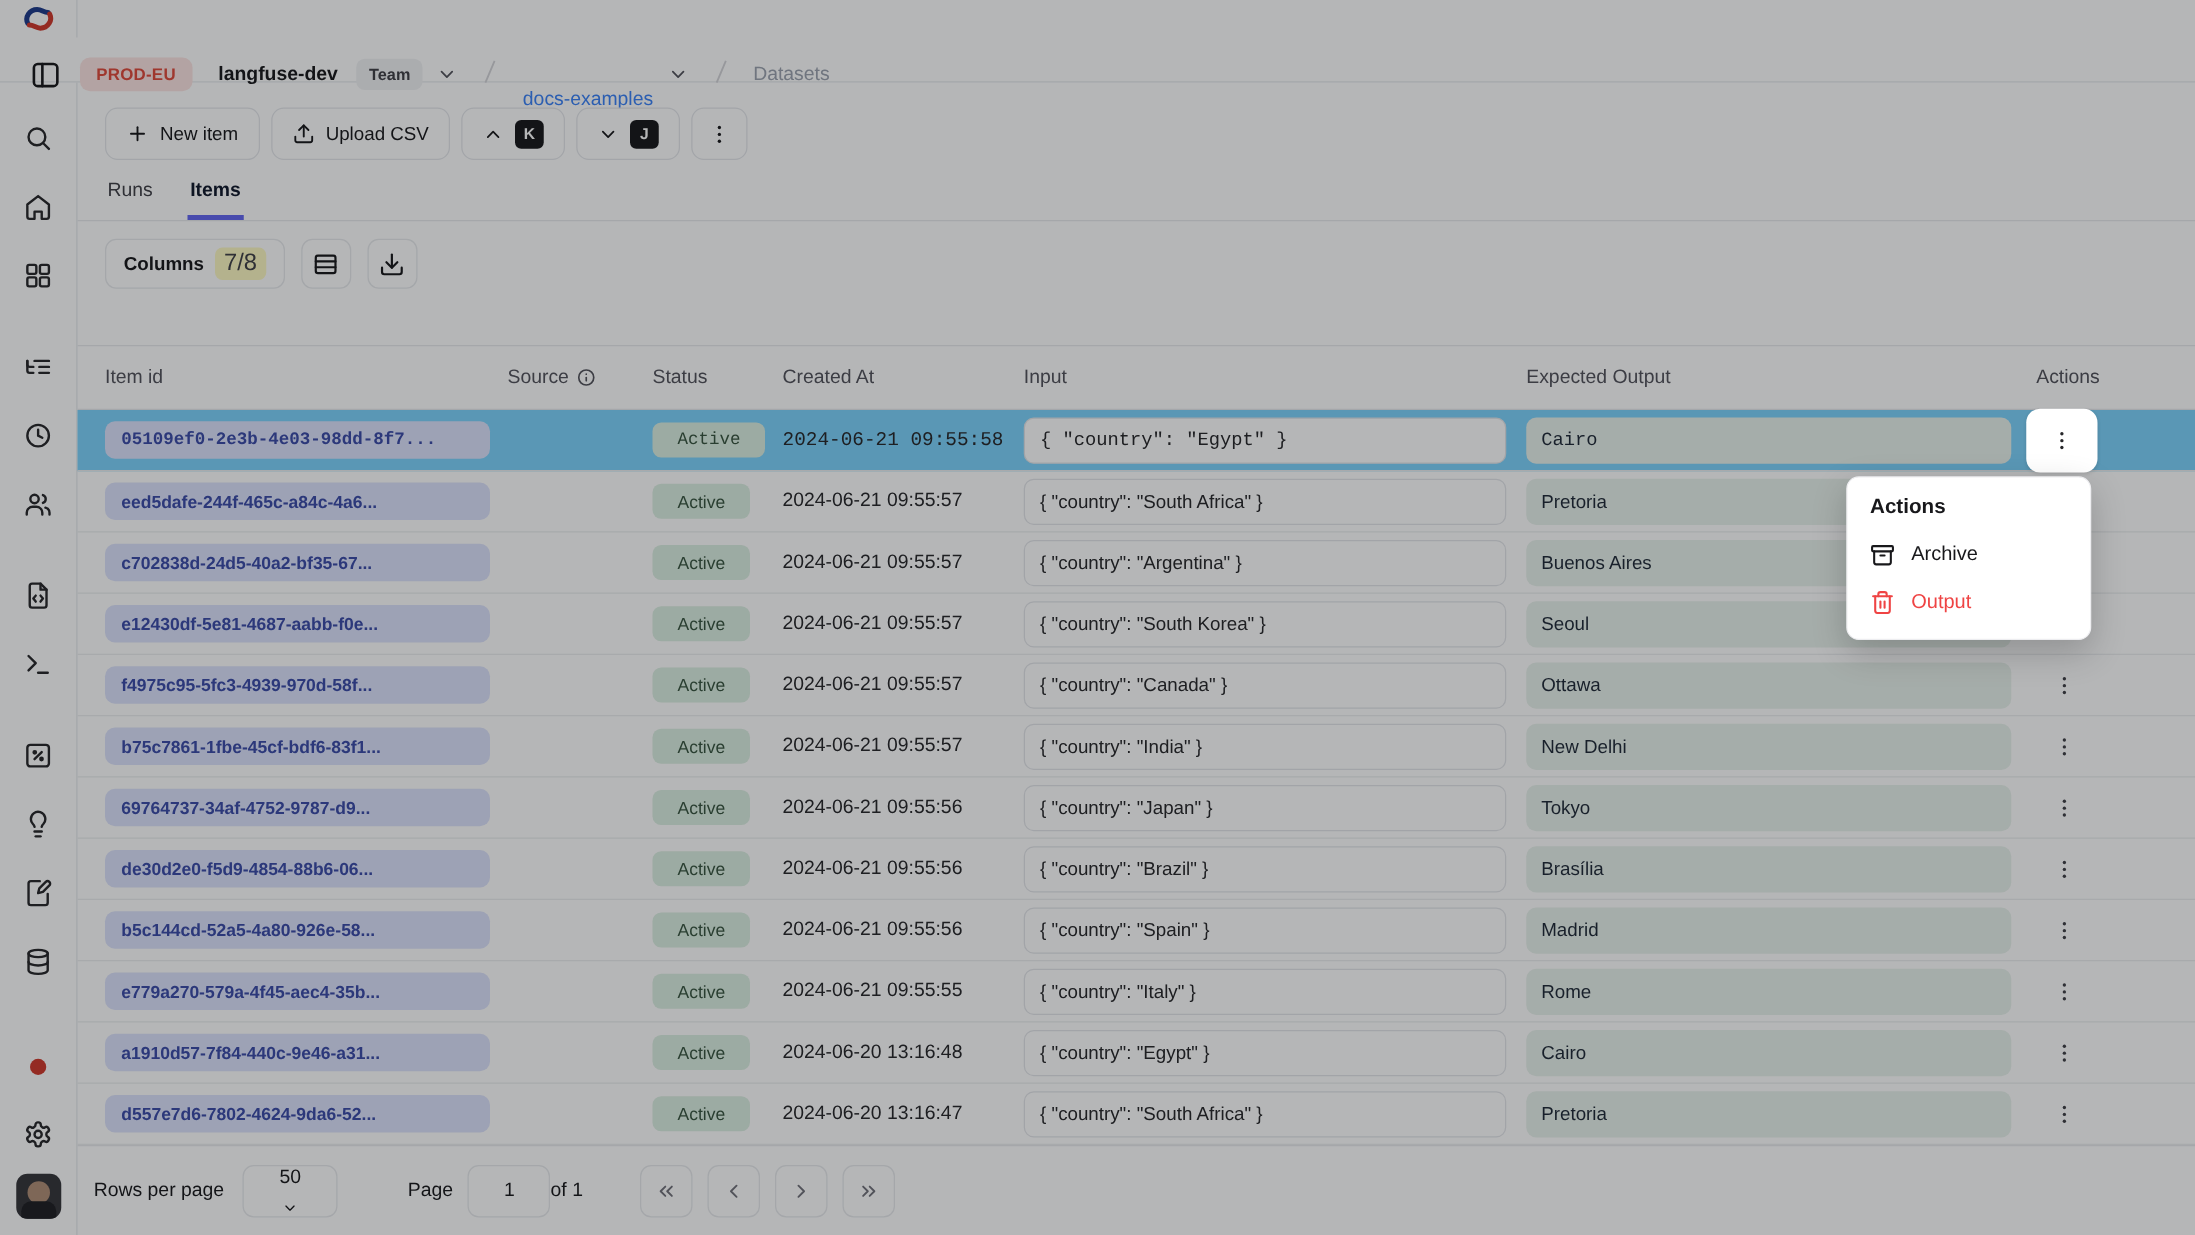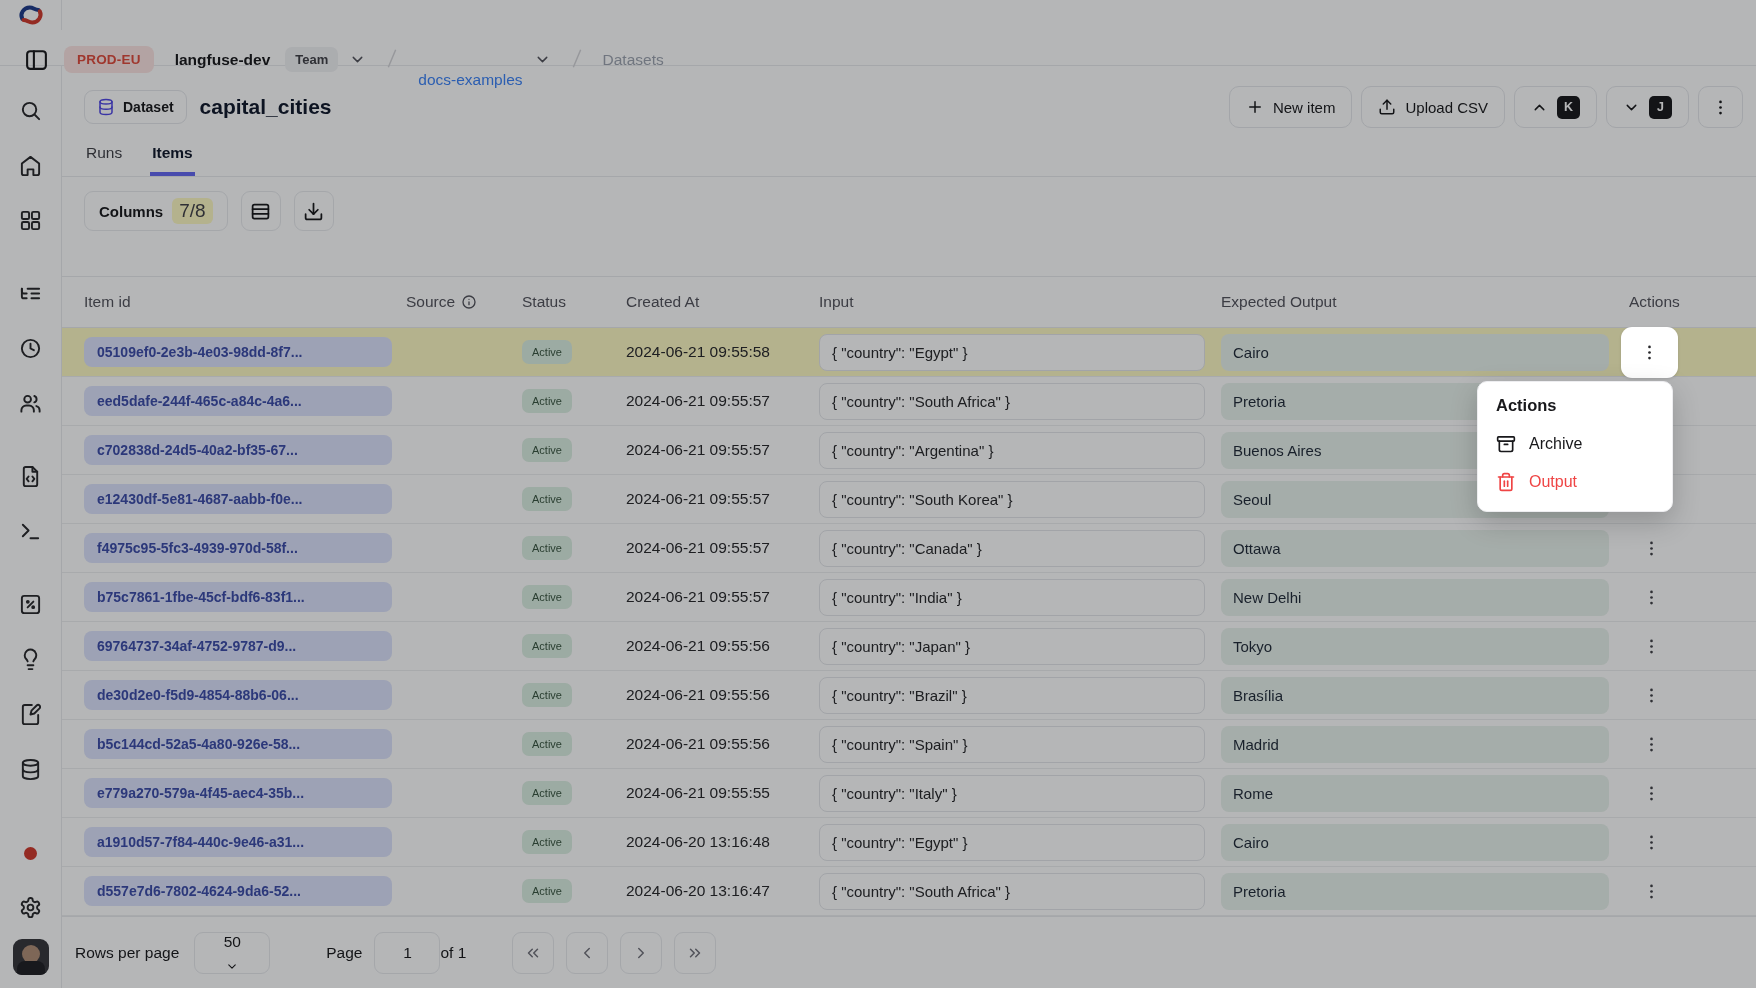--- a/index.html
+++ b/index.html
@@ -55,23 +55,23 @@
   .tool-btn { height: 40px; display: flex; align-items: center; gap: 9px; padding: 0 14px; border: 1px solid #e8eaed; border-radius: 9px; background: #fff; font-size: 15px; font-weight: 600; color: #18181b; cursor: pointer; font-family: inherit; }
   .count-chip { background: #fef9c3; border-radius: 6px; padding: 2px 7px; font-size: 19px; font-weight: 400; color: #3f3f46; }
   .tool-icon-btn { width: 40px; height: 40px; border: 1px solid #e8eaed; border-radius: 9px; background: #fff; display: grid; place-items: center; color: #18181b; cursor: pointer; }
 
   
   .tableWrap { margin-top: 45px; }
   .thead, .row { display: grid; grid-template-columns: 322px 116px 104px 193px 402px 408px 1fr; align-items: center; padding: 0 24px 0 22px; }
   .thead { height: 52px; border-top: 1px solid #e8eaed; border-bottom: 1px solid #e8eaed; color: #52525b; font-size: 15.5px; }
   .th { display: flex; align-items: center; gap: 6px; }
   .row { height: 49px; border-bottom: 1px solid #eceef0; }
-  .row.active { background: #fef9c3; }
+  .row.active { background: #7dd3fc; font-family: Liberation Mono, monospace; }
   .id-pill { width: 308px; background: #dde3fc; color: #3b4ba8; font-size: 14px; font-weight: 700; padding: 7px 13px; border-radius: 8px; white-space: nowrap; overflow: hidden; border: none; text-align: left; cursor: pointer; font-family: inherit; }
-  .status-pill { display: inline-block; background: #dcefe2; color: #37543f; font-size: 11px; padding: 6px 10px; border-radius: 7px; }
+  .status-pill { display: inline-block; background: #dcefe2; color: #37543f; font-size: 14px; padding: 6px 20px; border-radius: 7px; }
   .created { font-size: 15.5px; color: #27272a; }
   .cell-input { padding-right: 16px; }
   .input-box { border: 1px solid #e4e6ea; border-radius: 8px; padding: 9px 12px; font-size: 15px; color: #27272a; background: #fff; white-space: nowrap; overflow: hidden; }
   .cell-eo { padding-right: 20px; }
   .eo-box { background: #e9f2ec; border-radius: 8px; padding: 10px 12px; font-size: 15px; color: #1f2937; white-space: nowrap; overflow: hidden; }
   .kebab-btn { width: 44px; height: 40px; display: grid; place-items: center; background: none; border: none; color: #3f3f46; cursor: pointer; border-radius: 8px; }
 
   
   .footer { border-top: 1px solid #e8eaed; height: 72px; display: flex; align-items: center; padding: 0 13px; font-size: 15.5px; color: #18181b; flex-shrink: 0; }
   .rpp-label { margin-right: 15px; }
@@ -240,31 +240,20 @@
         </button>
       <button class="avatar">
           <span class="head"></span>
           <span class="body"></span>
         </button>
     </div>
   </nav>
 
   <main class="main">
     <div class="page-head">
-      <div class="head-left">
-        <span class="dataset-badge">
-          <svg class="ic" width="18" height="18" viewBox="0 0 24 24">
-              <ellipse cx="12" cy="5" rx="8" ry="3"></ellipse>
-              <path d="M4 5v14c0 1.7 3.6 3 8 3s8-1.3 8-3V5"></path>
-              <path d="M4 12c0 1.7 3.6 3 8 3s8-1.3 8-3"></path>
-            </svg>
-          <span>Dataset</span>
-        </span>
-        <h1 class="page-title">capital_cities</h1>
-      </div>
       <div class="head-actions">
         <button class="btn">
           <svg class="ic" width="18" height="18" viewBox="0 0 24 24">
               <path d="M12 5v14"></path>
               <path d="M5 12h14"></path>
             </svg>
           <span>New item</span>
         </button>
         <button class="btn">
           <svg class="ic" width="18" height="18" viewBox="0 0 24 24">

